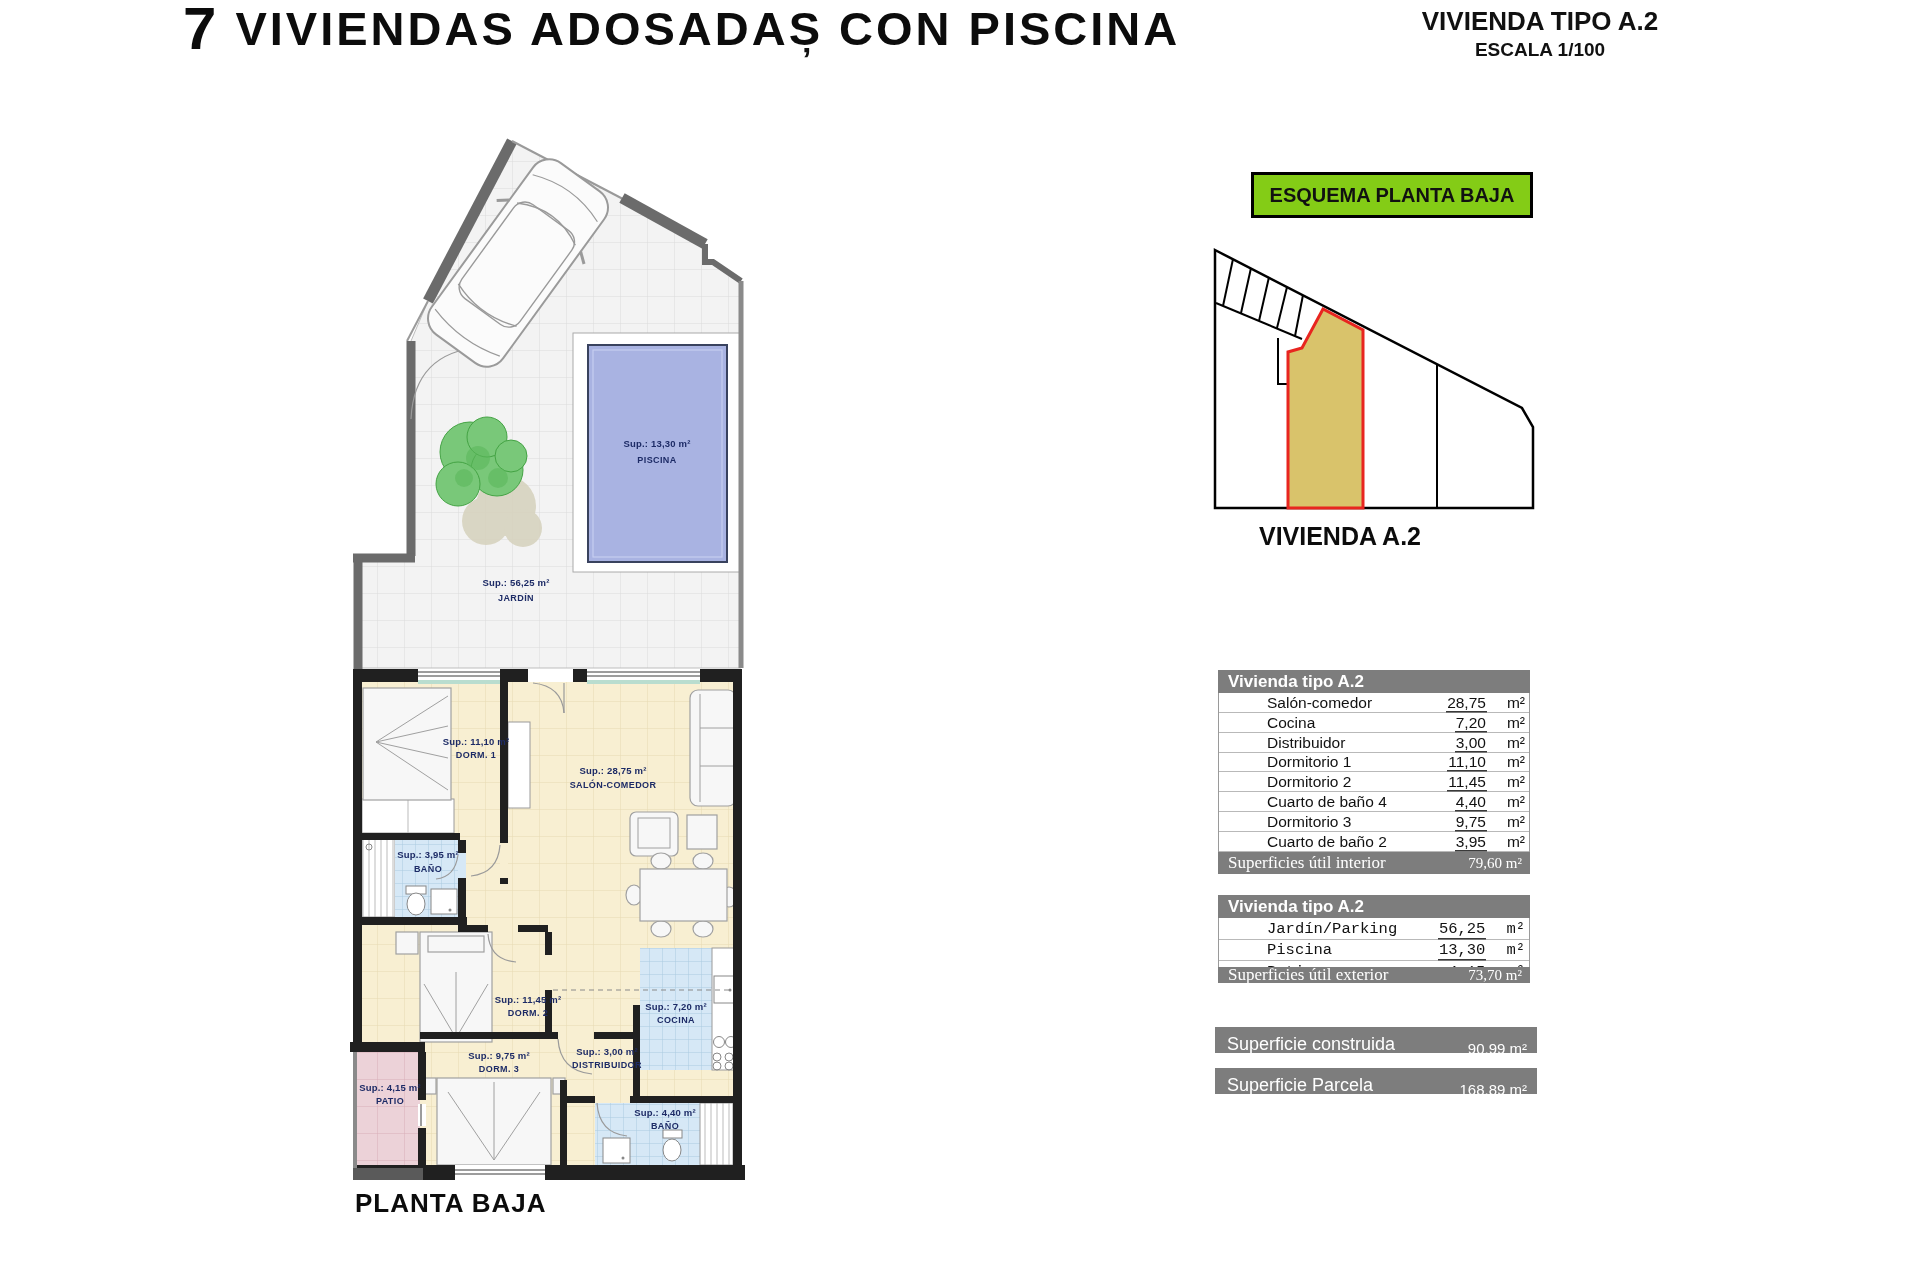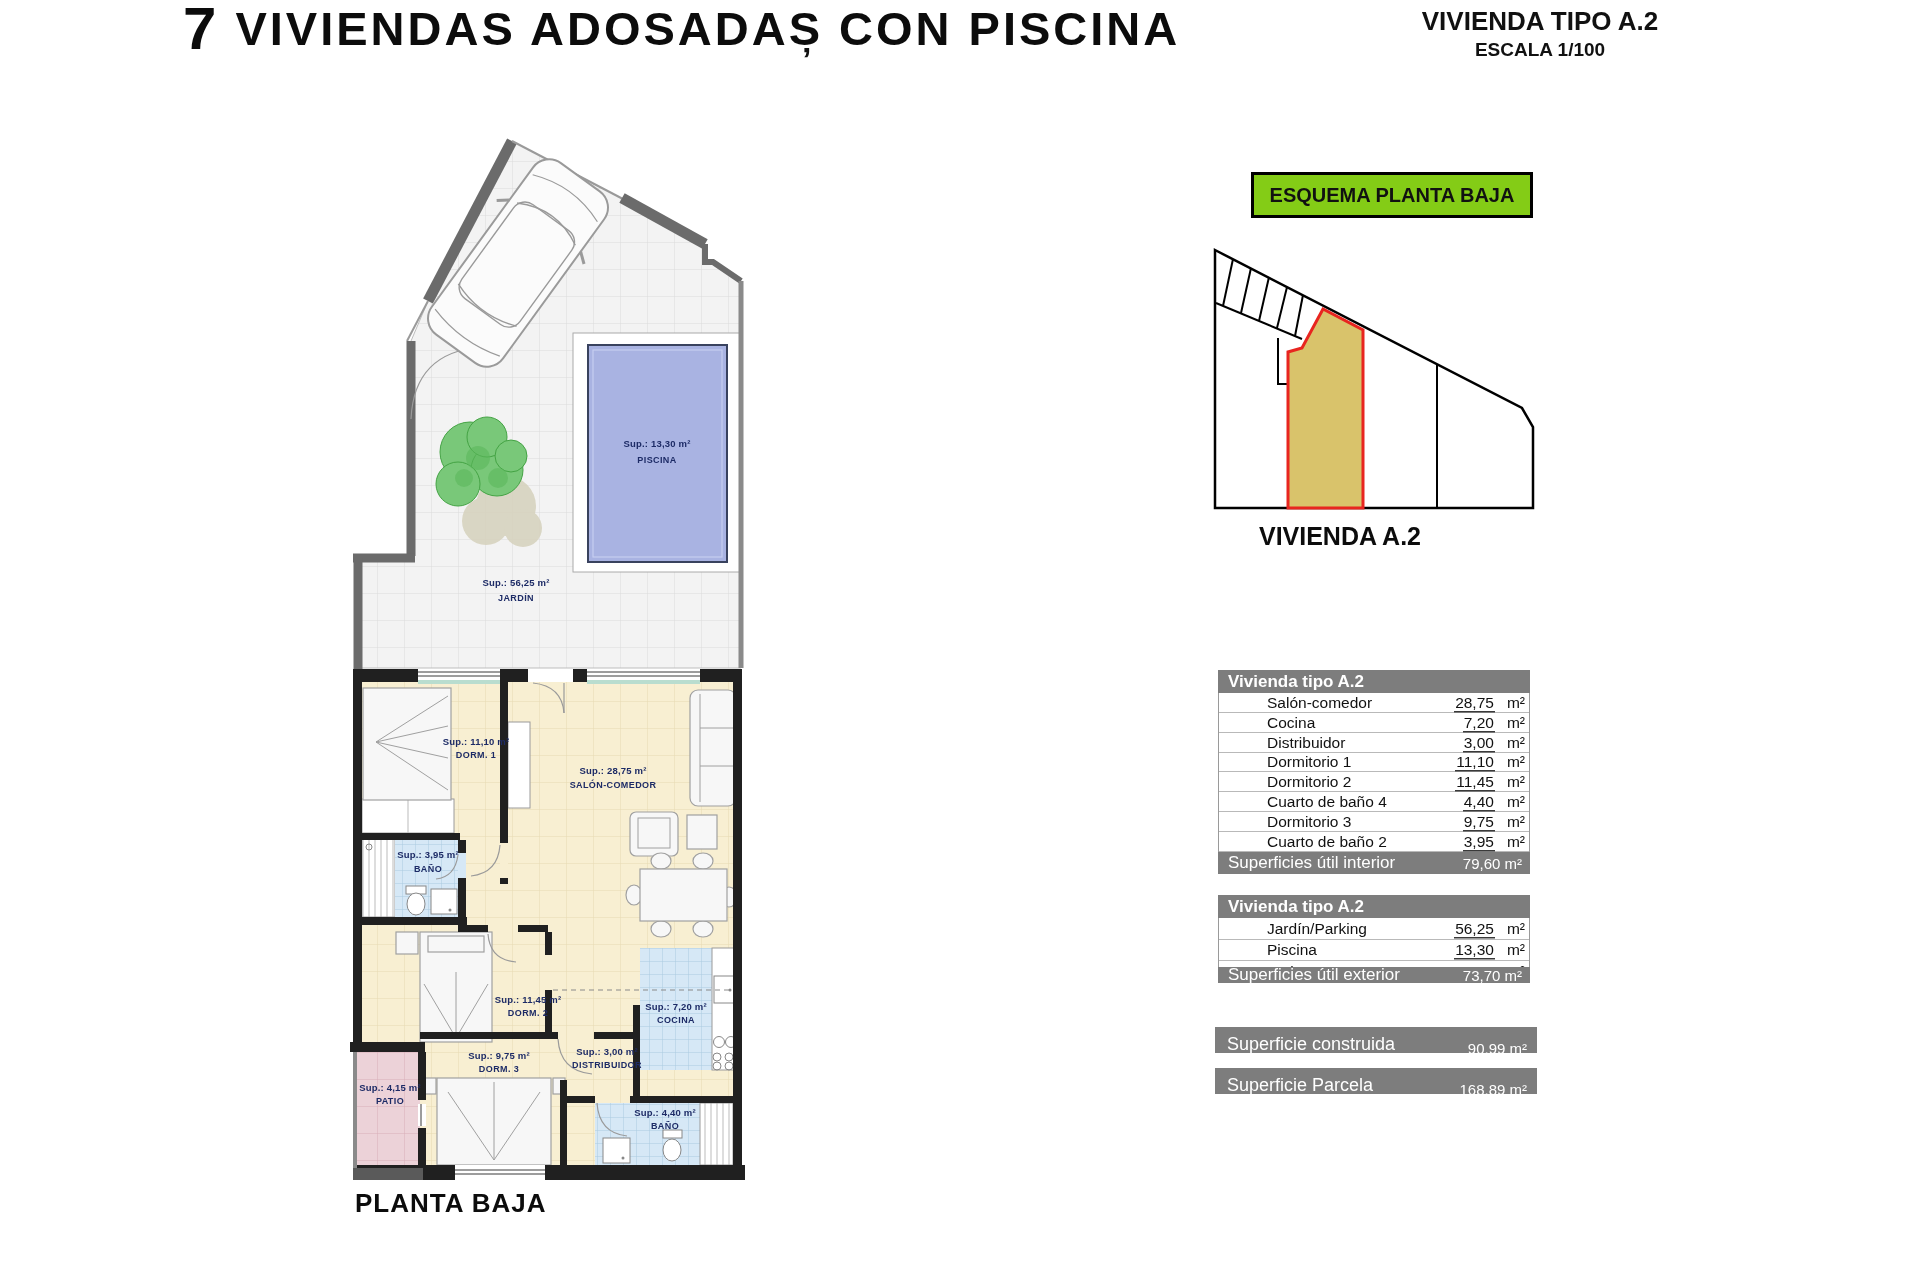--- a/index.html
+++ b/index.html
@@ -25,25 +25,25 @@
   
   .thead,.tfoot,.bar{background:#7d7d7d;color:#fff;box-sizing:border-box;}
   .thead{left:1218px;width:312px;height:23px;font-size:17px;font-weight:600;
     padding:2px 0 0 10px;}
   .tbody{left:1218px;width:312px;background:#fff;box-sizing:border-box;
     border:1px solid #9a9a9a;border-top:none;}
   .trow{display:flex;justify-content:space-between;box-sizing:border-box;
     padding:0 4px 0 48px;font-size:15.5px;border-bottom:1px solid #b9b9b9;
     align-items:flex-end;}
   #t1-body .trow{height:19.87px;line-height:18px;}
-  #t2-body .trow{height:21.6px;line-height:20px;}
+  #t2-body .trow{height:21.6px;line-height:20px;font-family:Liberation Mono, monospace;}
   .trow .num{box-shadow:0 1.5px 0 #3a3a3a;padding:0 1px;}
-  .trow .unit{margin-left:12px;}
+  .trow .unit{margin-left:20px;}
   .tfoot{left:1218px;width:312px;display:flex;justify-content:space-between;
-    align-items:center;padding:0 8px 0 10px;}
+    align-items:center;padding:0 8px 0 10px;font-family:Liberation Serif, serif;}
   .tfoot .fl{font-size:17px;}
   .tfoot .fv{font-size:15px;}
   .bar{left:1215px;width:322px;height:26px;display:flex;justify-content:space-between;
     align-items:center;padding:8px 10px 0 12px;}
   .bar .fl{font-size:18px;}
   .bar .fv{font-size:15px;margin-top:8px;}
 
   svg text{font-family:"Liberation Sans",sans-serif;}
   .lbl{font-size:9.5px;font-weight:bold;fill:#1d2b66;text-anchor:middle;letter-spacing:.2px;}
   .lbl2{font-size:9px;font-weight:bold;fill:#1d2b66;text-anchor:middle;letter-spacing:.4px;}

